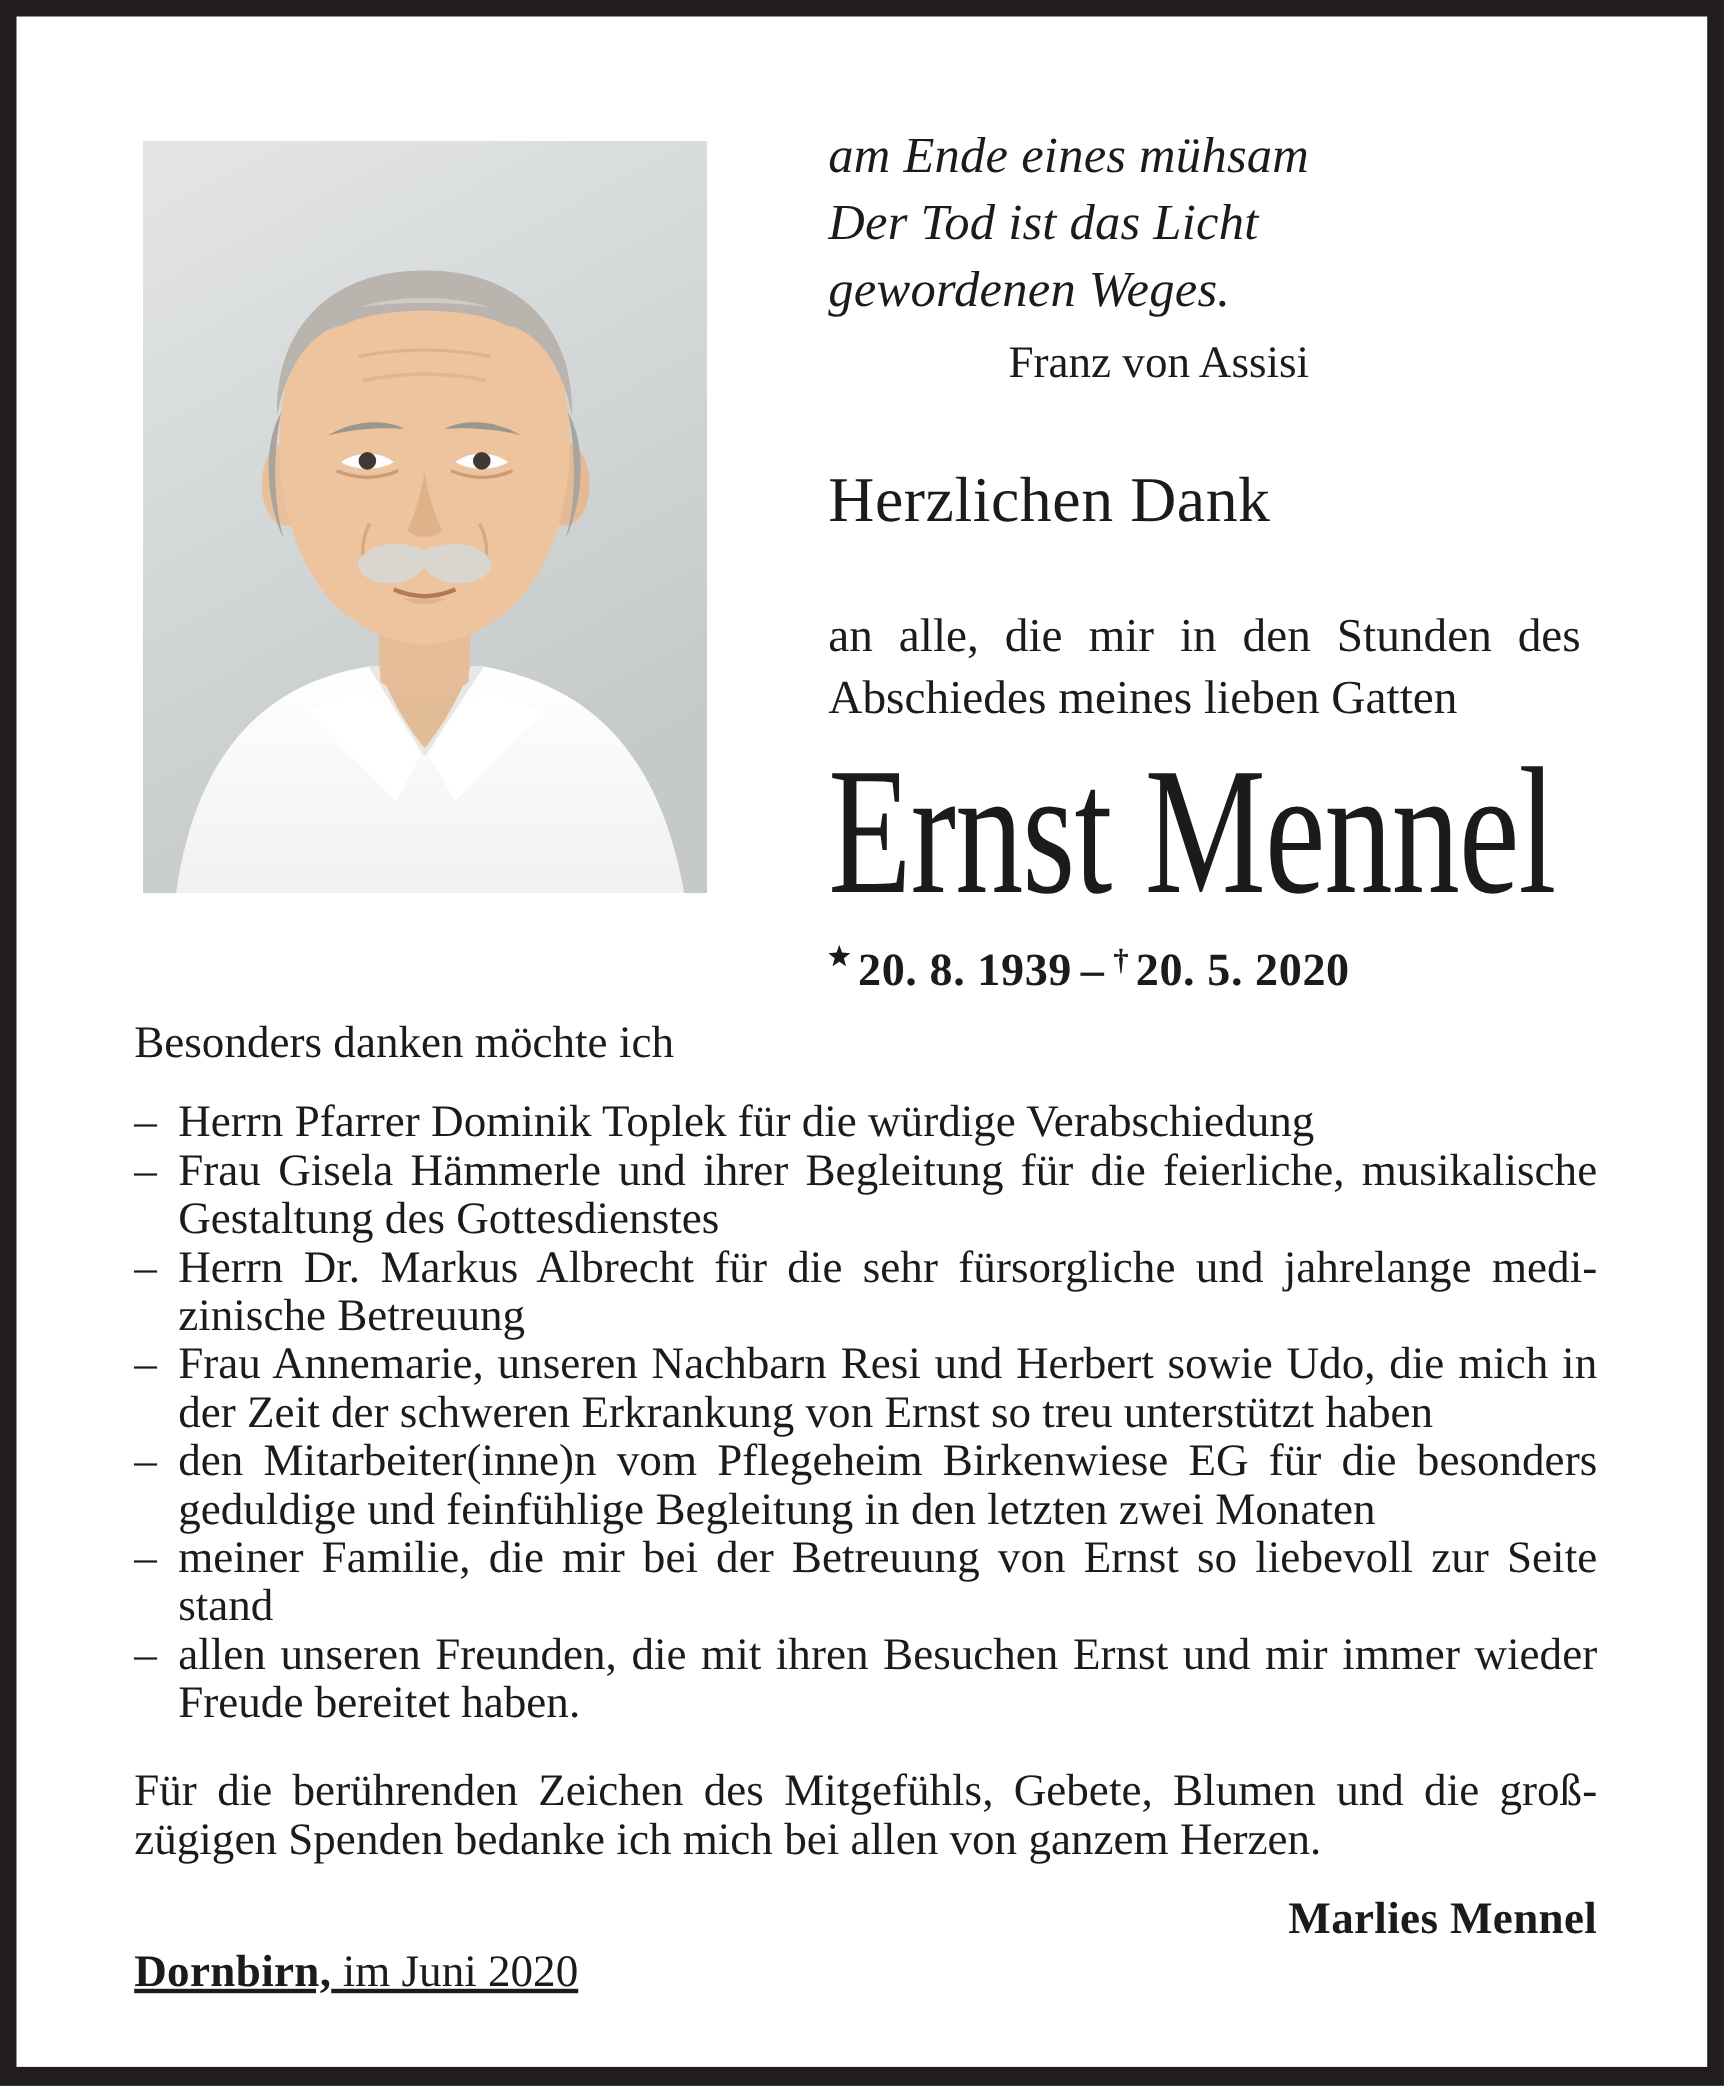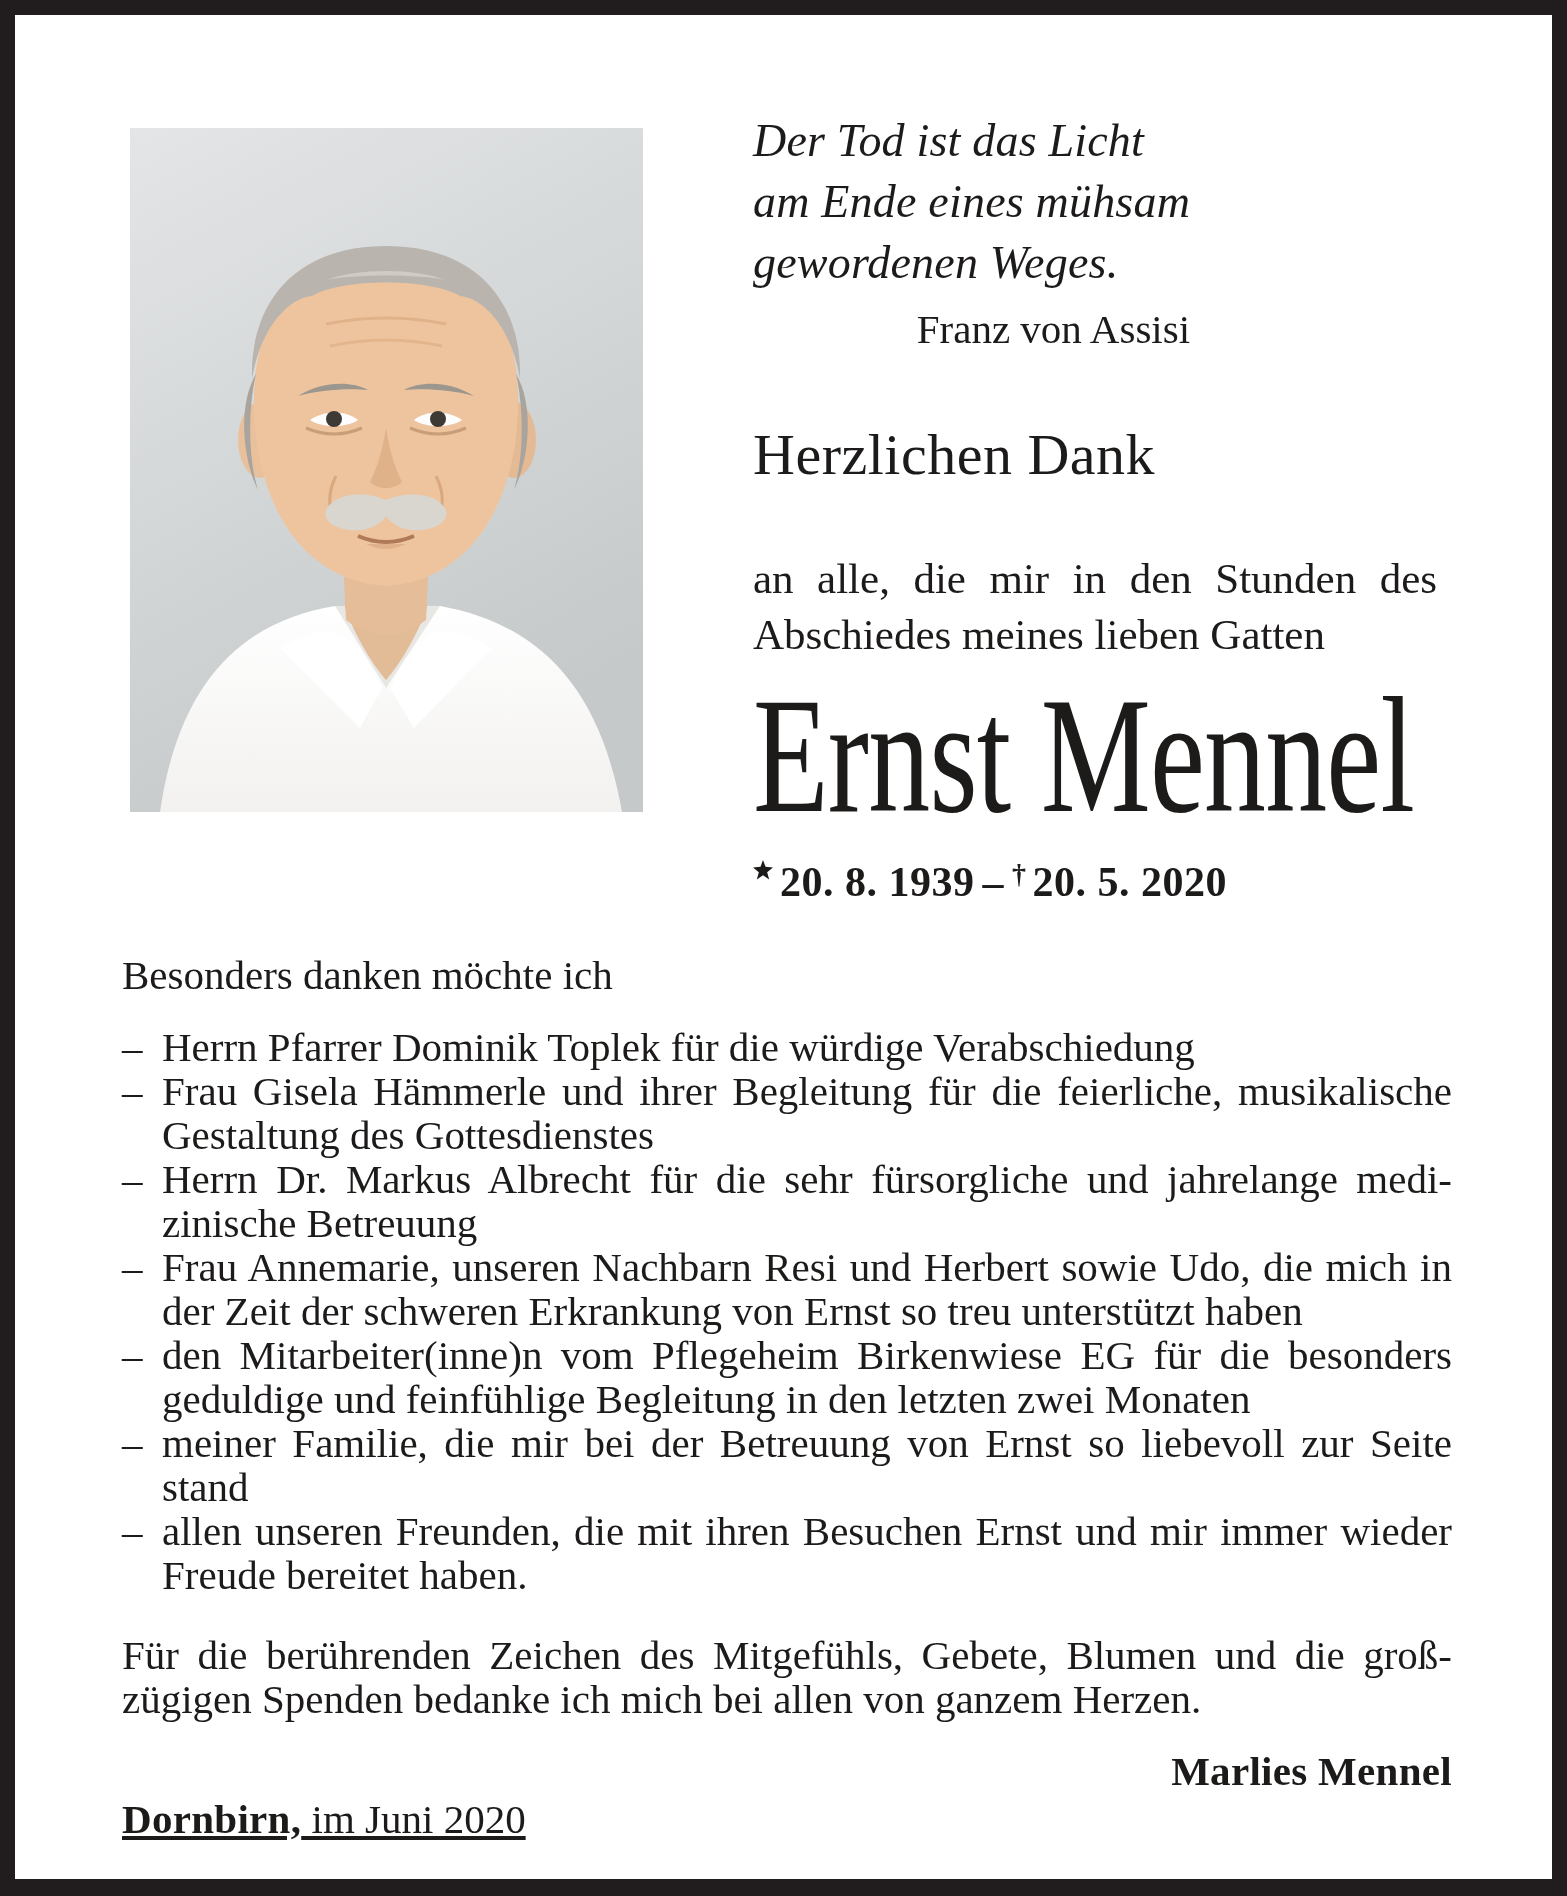--- a/index.html
+++ b/index.html
@@ -80,21 +80,21 @@
   }
   .dates .sep{padding:0 8px;}
   .dates .dagger{margin-right:6px;}
   
   .main{
     position:absolute;left:107px;top:878px;width:1330px;
     font-size:41px;line-height:44px;
     hyphens:manual;
   }
   .lead{ }
-  .thanks-intro{margin-top:60px;}
+  .thanks-intro{margin-top:32px;}
   .thanks-list{
     list-style:none;margin:28px 0 0 0;padding:0;
   }
   .thanks-list li{
     position:relative;
     padding-left:40px;
     text-align:justify;
   }
   .thanks-list li .dash{
     position:absolute;left:0;top:0;
@@ -174,22 +174,22 @@
         <path d="M228,408 Q256,420 284,408" stroke="#b07a56" stroke-width="4" fill="none"></path>
         <path d="M236,416 Q256,426 276,416" stroke="#e6bd99" stroke-width="0" fill="#c98f68" opacity="0.35"></path>
 
         <path d="M196,196 Q256,184 316,196" stroke="#dcab82" stroke-width="3" fill="none" opacity="0.7"></path>
         <path d="M200,218 Q256,206 312,218" stroke="#dcab82" stroke-width="3" fill="none" opacity="0.6"></path>
       </svg>
     </div>
 
     <div class="right-col">
       <div class="quote-block">
+        <div class="quote-line">am Ende eines mühsam</div>
         <div class="quote-line">Der Tod ist das Licht</div>
-        <div class="quote-line">am Ende eines mühsam</div>
         <div class="quote-line">gewordenen Weges.</div>
         <div class="quote-attribution">Franz von Assisi</div>
       </div>
 
       <div class="thanks-title">Herzlichen Dank</div>
 
       <div class="intro">an alle, die mir in den Stunden des Abschiedes meines lieben Gatten</div>
 
       <div class="deceased-name">
         <span class="stretch">Ernst Mennel</span>

